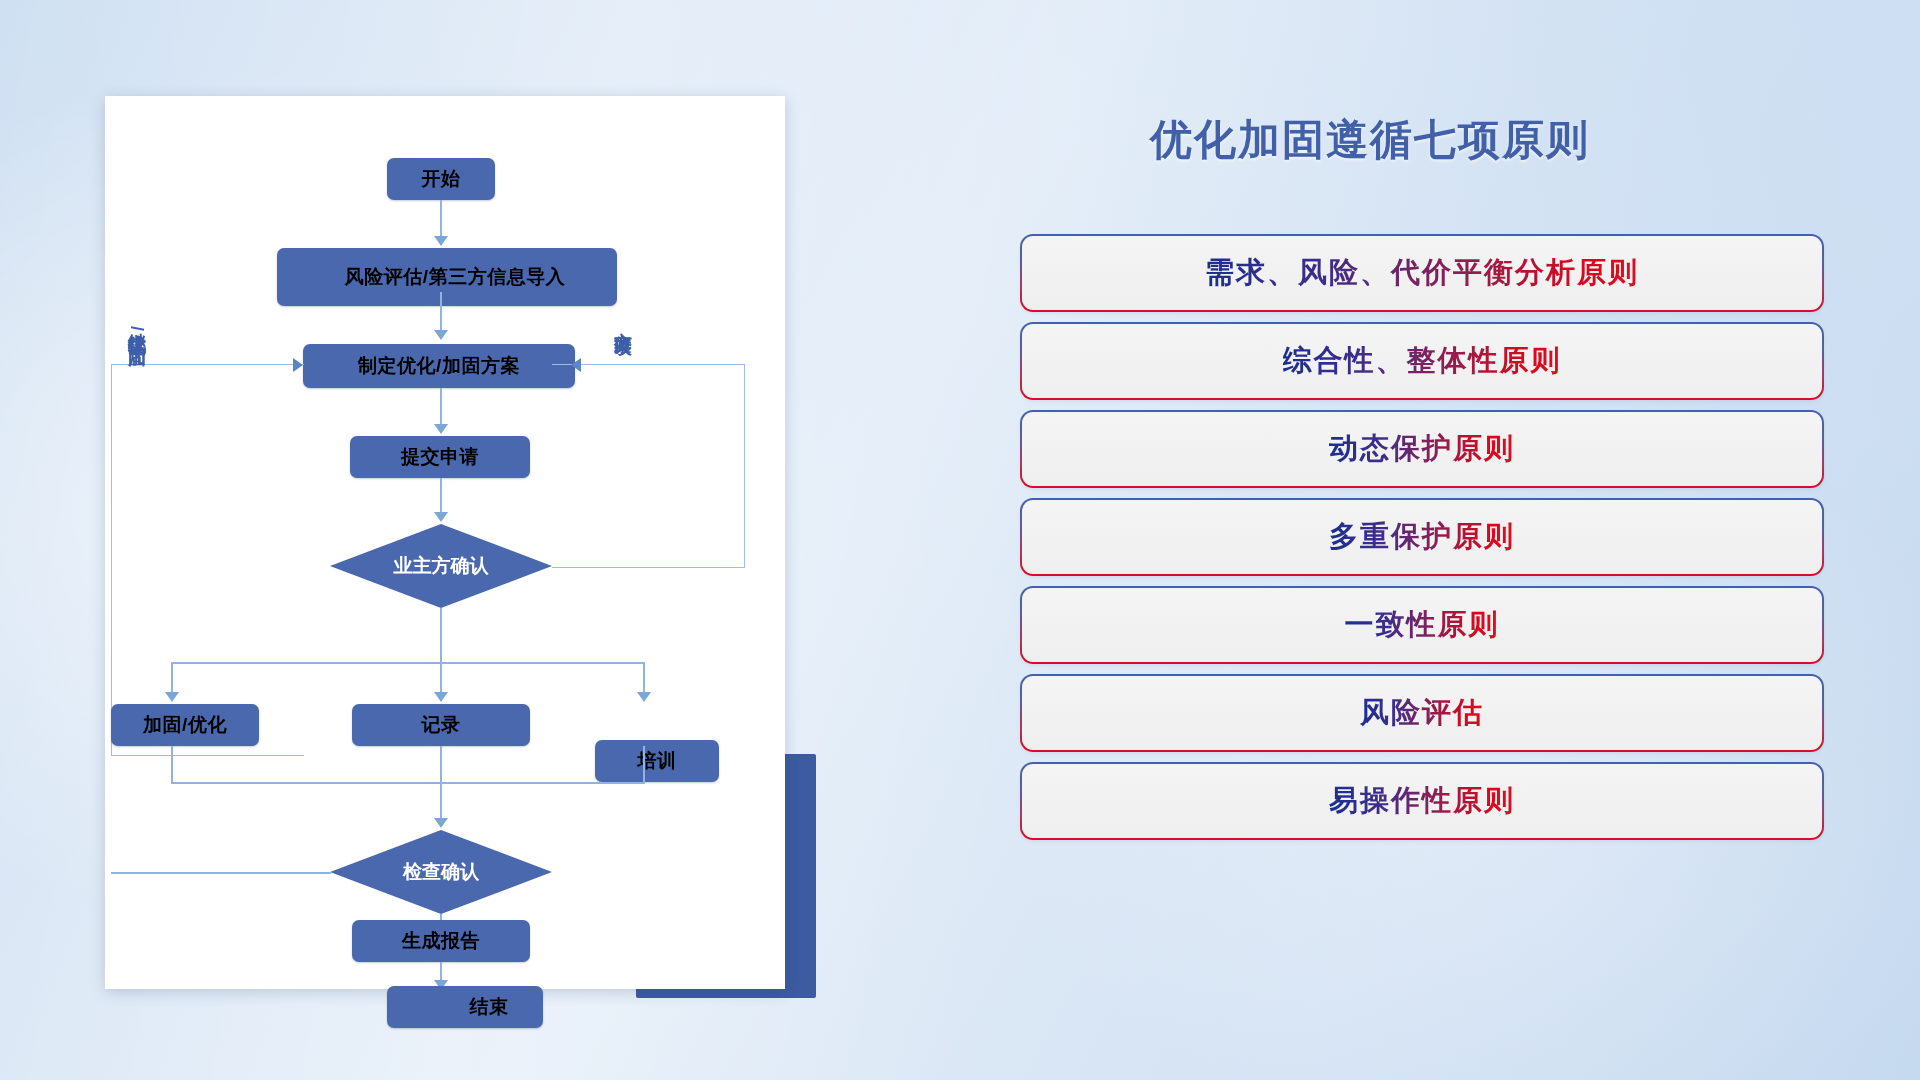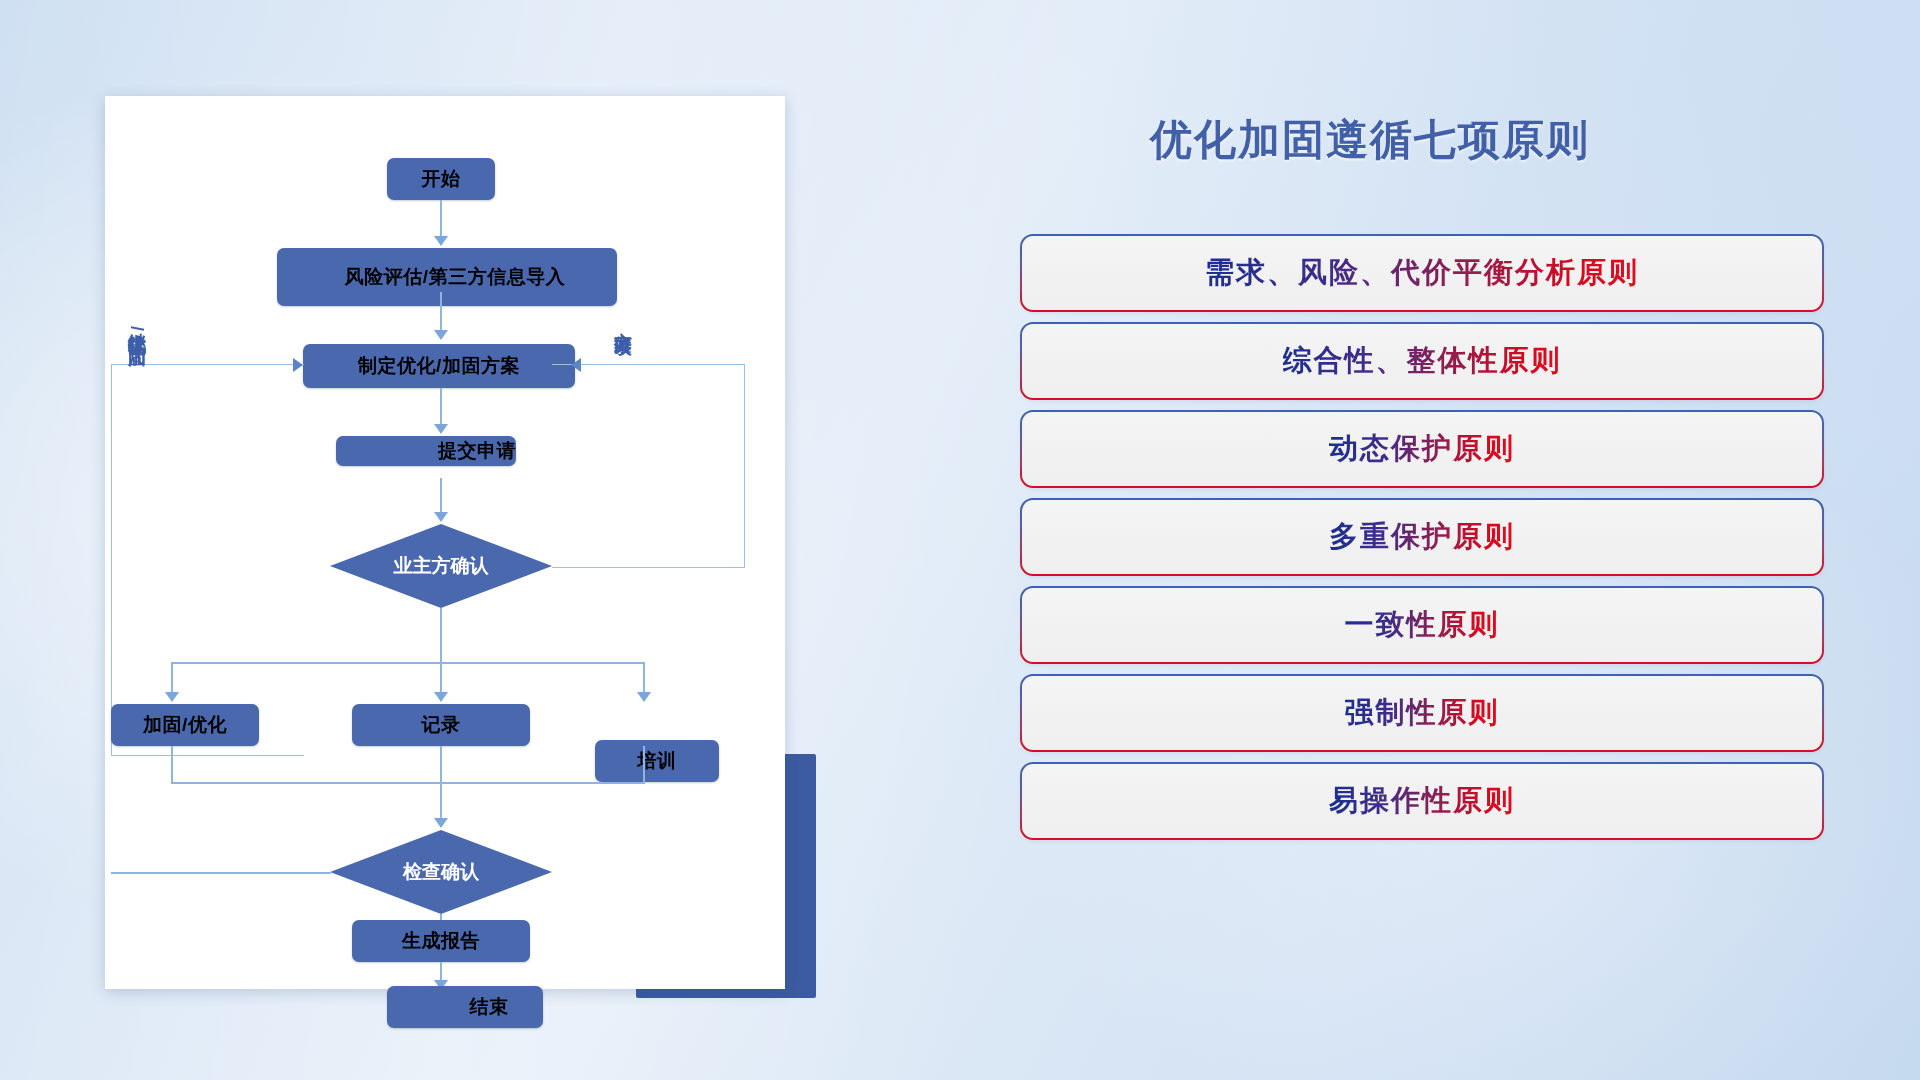--- a/index.html
+++ b/index.html
@@ -138,21 +138,21 @@
     </div>
     <div class="conn v" style="left:335px;top:196px;height:44px;"></div>
     <div class="arrow-d" style="left:329px;top:234px;"></div>
 
     <div class="node" style="left:198px;top:248px;width:272px;height:44px;">
       <span>制定优化/加固方案</span>
     </div>
     <div class="conn v" style="left:335px;top:292px;height:42px;"></div>
     <div class="arrow-d" style="left:329px;top:328px;"></div>
 
-    <div class="node" style="left:231px;top:340px;width:180px;height:30px;justify-content:flex-end;">
+    <div class="node" style="left:245px;top:340px;width:180px;height:42px;">
       <span>提交申请</span>
     </div>
     <div class="conn v" style="left:335px;top:382px;height:40px;"></div>
     <div class="arrow-d" style="left:329px;top:416px;"></div>
 
     <div class="diamond" style="left:225px;top:428px;width:222px;height:84px;">
       <div class="dshape"></div>
       <span class="dtext">业主方确认</span>
     </div>
 
@@ -224,18 +224,18 @@
   <div class="pcard">
     <span class="ptext">动态保护原则</span>
   </div>
   <div class="pcard">
     <span class="ptext">多重保护原则</span>
   </div>
   <div class="pcard">
     <span class="ptext">一致性原则</span>
   </div>
   <div class="pcard">
-    <span class="ptext">强制性原则</span>
+    <span class="ptext">风险评估</span>
   </div>
   <div class="pcard">
     <span class="ptext">易操作性原则</span>
   </div>
 </div>
 
 </body></html>

